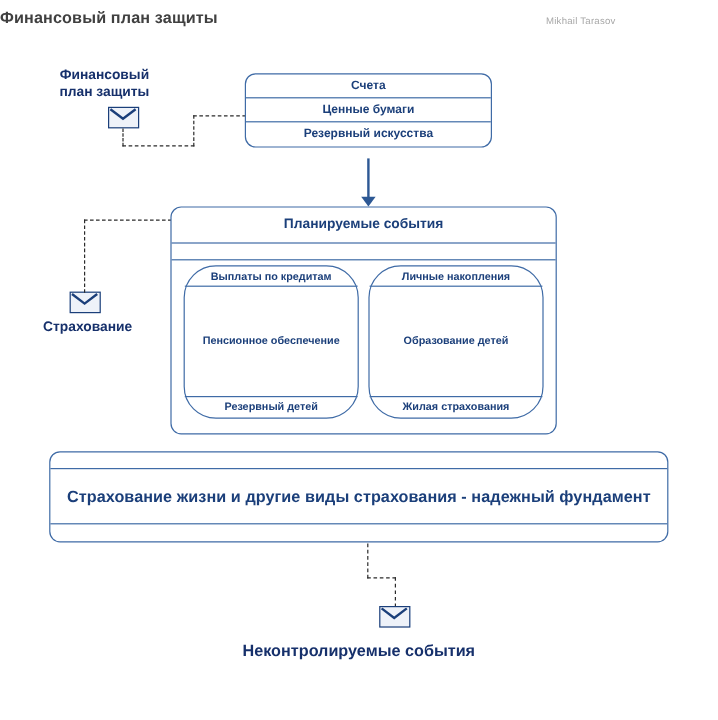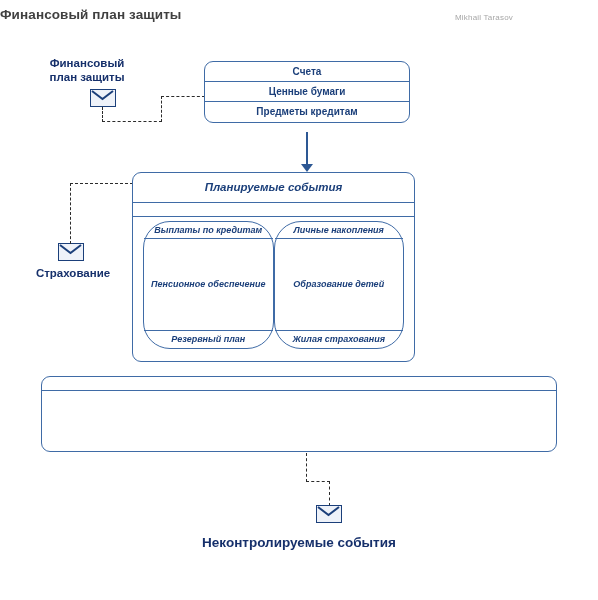--- a/index.html
+++ b/index.html
@@ -74,25 +74,24 @@
     width: 206px;
     height: 62px;
   }
   #assets-box .band { font-size: 10px; }
   #assets-head { height: 20px; }
   #assets-body { flex: 1; font-size: 10.5px; }
   #assets-foot { height: 20px; }
 
   
   #planned-box {
-    left: 132px;
+    left: 142px;
     top: 172px;
-    width: 283px;
+    width: 322px;
     height: 190px;
-    font-style: italic;
   }
   #planned-head {
     height: 30px;
     font-size: 11.5px;
   }
   #planned-strip {
     height: 14px;
   }
   #planned-body {
     flex: 1;
@@ -204,21 +203,21 @@
   </div>
 
   <div class="abs dash-v" style="left:102px; top:107px; height:15px;"></div>
   <div class="abs dash-h" style="left:102px; top:121px; width:60px;"></div>
   <div class="abs dash-v" style="left:161px; top:96px; height:26px;"></div>
   <div class="abs dash-h" style="left:161px; top:96px; width:44px;"></div>
 
   <div class="abs band-box" id="assets-box">
     <div class="band divider-bottom" id="assets-head">Счета</div>
     <div class="band divider-bottom" id="assets-body">Ценные бумаги</div>
-    <div class="band" id="assets-foot">Предметы кредитам</div>
+    <div class="band" id="assets-foot">Резервный искусства</div>
   </div>
 
   <div class="abs solid-v" style="left:306px; top:132px; height:33px;"></div>
   <div class="abs arrow-down" style="left:301px; top:164px;"></div>
 
   <div class="abs envelope" id="envelope-planned">
     <svg width="23" height="15" viewBox="0 0 23 15" aria-hidden="true">
       <polyline points="1,1 11.5,9 22,1" fill="none" stroke="#1b3f7a" stroke-width="2"></polyline>
     </svg>
   </div>
@@ -229,34 +228,35 @@
   <div class="abs dash-h" style="left:70px; top:183px; width:73px;"></div>
 
   <div class="abs band-box" id="planned-box">
     <div class="band divider-bottom" id="planned-head">Планируемые события</div>
     <div class="band divider-bottom" id="planned-strip"></div>
     <div id="planned-body">
 
       <div class="band-box sub-box">
         <div class="band sub-head divider-bottom">Выплаты по кредитам</div>
         <div class="band sub-body divider-bottom">Пенсионное обеспечение</div>
-        <div class="band sub-foot">Резервный план</div>
+        <div class="band sub-foot">Резервный детей</div>
       </div>
 
       <div class="band-box sub-box">
         <div class="band sub-head divider-bottom">Личные накопления</div>
         <div class="band sub-body divider-bottom">Образование детей</div>
         <div class="band sub-foot">Жилая страхования</div>
       </div>
 
     </div>
   </div>
 
   <div class="abs band-box" id="foundation-box">
     <div class="band divider-bottom" id="foundation-top-strip"></div>
+    <div class="band divider-bottom" id="foundation-body">Страхование жизни и другие виды страхования - надежный фундамент</div>
     <div class="band" id="foundation-bottom-strip"></div>
   </div>
 
   <div class="abs dash-v" style="left:306px; top:453px; height:29px;"></div>
   <div class="abs dash-h" style="left:306px; top:481px; width:24px;"></div>
   <div class="abs dash-v" style="left:329px; top:481px; height:25px;"></div>
 
   <div class="abs envelope" id="envelope-uncontrolled">
     <svg width="23" height="15" viewBox="0 0 23 15" aria-hidden="true">
       <polyline points="1,1 11.5,9 22,1" fill="none" stroke="#1b3f7a" stroke-width="2"></polyline>

